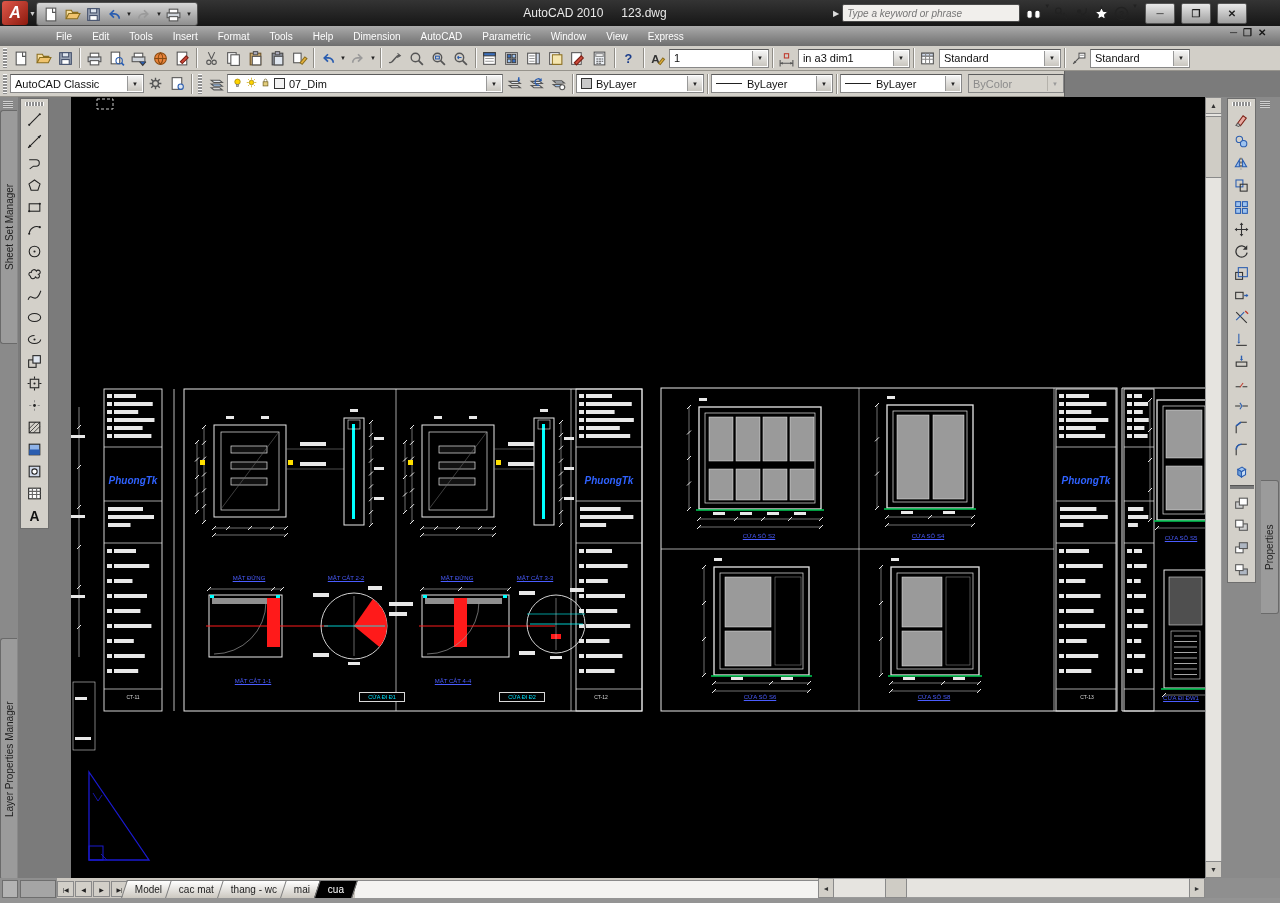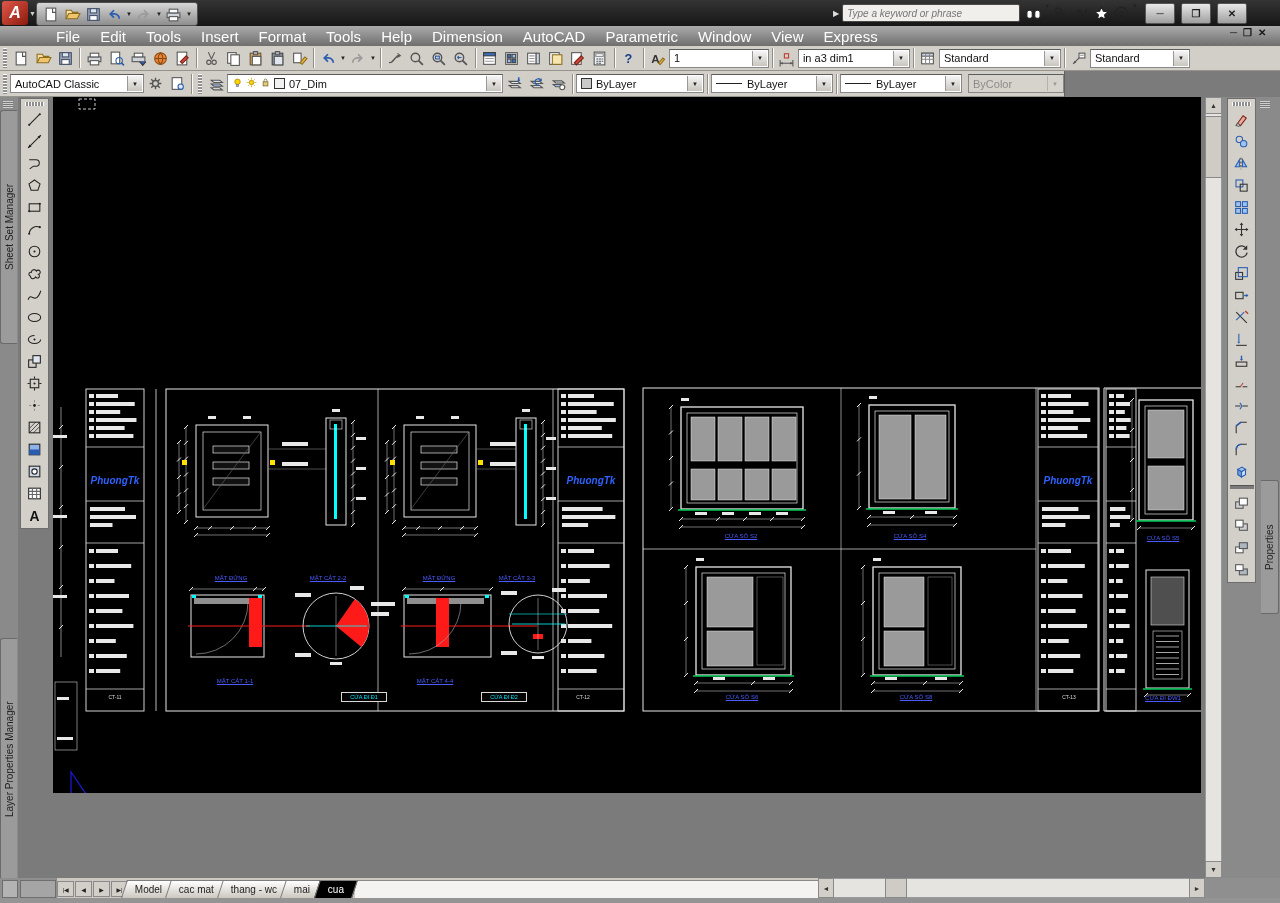--- a/index.html
+++ b/index.html
@@ -22,21 +22,21 @@
   #ic-arrow{color:#ddd;font-size:8px}
   #search-box{width:168px;height:16px;background:#f1efec;border:1px solid #4a4a4a;border-radius:2px;
               font-style:italic;color:#7d7d7d;font-size:10px;padding:0 4px;font-family:"Liberation Sans",sans-serif}
   .icbtn{width:20px;height:20px;display:flex;align-items:center;justify-content:center}
   .winctl{width:28px;height:19px;margin-left:3px;background:linear-gradient(#e8e8e8,#9f9f9f);
           border:1px solid #555;border-radius:2px;color:#1c1c1c;font-size:10px;
           display:flex;align-items:center;justify-content:center;font-weight:bold}
   
   #menubar{left:0;top:26px;width:1280px;height:20px;background:linear-gradient(#ababab,#6e6e6e);
            display:flex;align-items:center;padding-left:46px;box-sizing:border-box}
-  .menu-item{color:#fdfdfd;padding:12px 10px;height:20px;display:flex;align-items:center;font-size:15px}
+  .menu-item{color:#fdfdfd;padding:12px 10px;height:20px;display:flex;align-items:center;font-size:10px}
   #docctl{left:1230px;top:27px;display:flex;gap:6px;color:#161616;font-size:10px;font-weight:bold}
   
   .toolrow{left:0;width:1280px;background:#d2cfc8;border-bottom:1px solid #96938c;display:flex;align-items:center;box-sizing:border-box}
   #row1{top:46px;height:25px}
   #row2{top:71px;height:26px}
   .tbtn{width:22px;height:22px;display:flex;align-items:center;justify-content:center;flex:none}
   .sep{width:1px;height:20px;background:#908d86;box-shadow:1px 0 0 #fafafa;margin:0 3px;flex:none}
   .grip{width:4px;height:20px;margin:0 3px;flex:none;
         background:repeating-linear-gradient(180deg,#fcfcfc 0 1px,#8f8f8f 1px 3px)}
   .combo{height:19px;background:#fff;border:1px solid #888;border-top-color:#5c5c5c;position:relative;
@@ -54,21 +54,21 @@
          background:repeating-linear-gradient(90deg,#fcfcfc 0 1px,#8f8f8f 1px 3px)}
   .vbtn{width:24px;height:22px;display:flex;align-items:center;justify-content:center;flex:none}
   .vsep{width:24px;height:3px;background:#7a7a7a;border-top:1px solid #555;margin:3px 0;flex:none}
   .palstrip{background:#8a8a8a}
   .vtab{background:#9b9b9b;border:1px solid #6a6a6a;border-left:none;border-radius:0 3px 3px 0;
         display:flex;align-items:center;justify-content:center;
         writing-mode:vertical-rl;transform:rotate(180deg);font-size:10px;color:#1f1f1f}
   .vtab.right{border-radius:3px 0 0 3px;border-left:1px solid #6a6a6a;border-right:none}
   .pgrip{width:10px;height:7px;background:repeating-linear-gradient(180deg,#cfcfcf 0 1px,#777 1px 2px)}
   
-  #canvas{left:53px;top:97px;width:1148px;height:696px;background:#000;overflow:hidden}
+  #canvas{left:71px;top:97px;width:1148px;height:801px;background:#000;overflow:hidden}
   .clbl{position:absolute;font-size:6px;line-height:1.1;color:#4a5cff;text-align:center;text-decoration:underline;white-space:nowrap}
   .cbrand{position:absolute;font-size:10px;font-weight:bold;font-style:italic;color:#2f62ff;text-align:center;white-space:nowrap}
   .csheet{position:absolute;font-size:5px;color:#d8d8d8;text-align:center;white-space:nowrap}
   .cbox{position:absolute;font-size:5.5px;color:#00e5ff;border:1px solid #d8d8d8;background:#000;padding:1px 0;text-align:center;white-space:nowrap}
   
   .sbtrack{background:#e6e4e0;border:1px solid #9a9a9a;box-sizing:border-box}
   .sbbtn{background:#d2cfc8;border:1px solid #8a8a8a;color:#333;display:flex;align-items:center;justify-content:center;font-size:7px;box-sizing:border-box}
   .sbthumb{background:#cfccc5;border:1px solid #8a8a8a;box-sizing:border-box}
   
   #tabbar{left:57px;top:878px;width:761px;height:20px;background:#cdc9c2;display:flex;align-items:flex-end}
@@ -136,20 +136,24 @@
         <svg viewBox="0 0 16 16" width="17" height="17">
           <g fill="none" stroke="#3a3a3a" stroke-width="1">
             <rect x="2" y="6.5" width="12" height="4.5" fill="#cfd4da" stroke="#555"></rect>
             <rect x="4" y="3" width="8" height="3.5" fill="#fff" stroke="#555"></rect>
             <rect x="4" y="10" width="8" height="4" fill="#fff" stroke="#555"></rect>
           </g>
         </svg>
       </div>
       <span class="ddarw">▼</span>
     </div>
+  <div class="abs" id="wintitle">
+    <span>AutoCAD 2010</span>
+    <span>123.dwg</span>
+  </div>
   <div class="abs" id="infocenter">
     <span id="ic-arrow">▶</span>
     <input id="search-box" placeholder="Type a keyword or phrase" style="">
     <span id="ic-icons" style="display:flex">
         <div class="icbtn">
           <svg viewBox="0 0 16 16" width="17" height="17">
             <g fill="none" stroke="#3a3a3a" stroke-width="1">
               <rect x="1.8" y="5" width="5" height="7.5" rx="2" fill="#fff" stroke="#222"></rect>
               <rect x="9.2" y="5" width="5" height="7.5" rx="2" fill="#fff" stroke="#222"></rect>
               <path d="M6.8 7.5h2.4" stroke="#222"></path>

